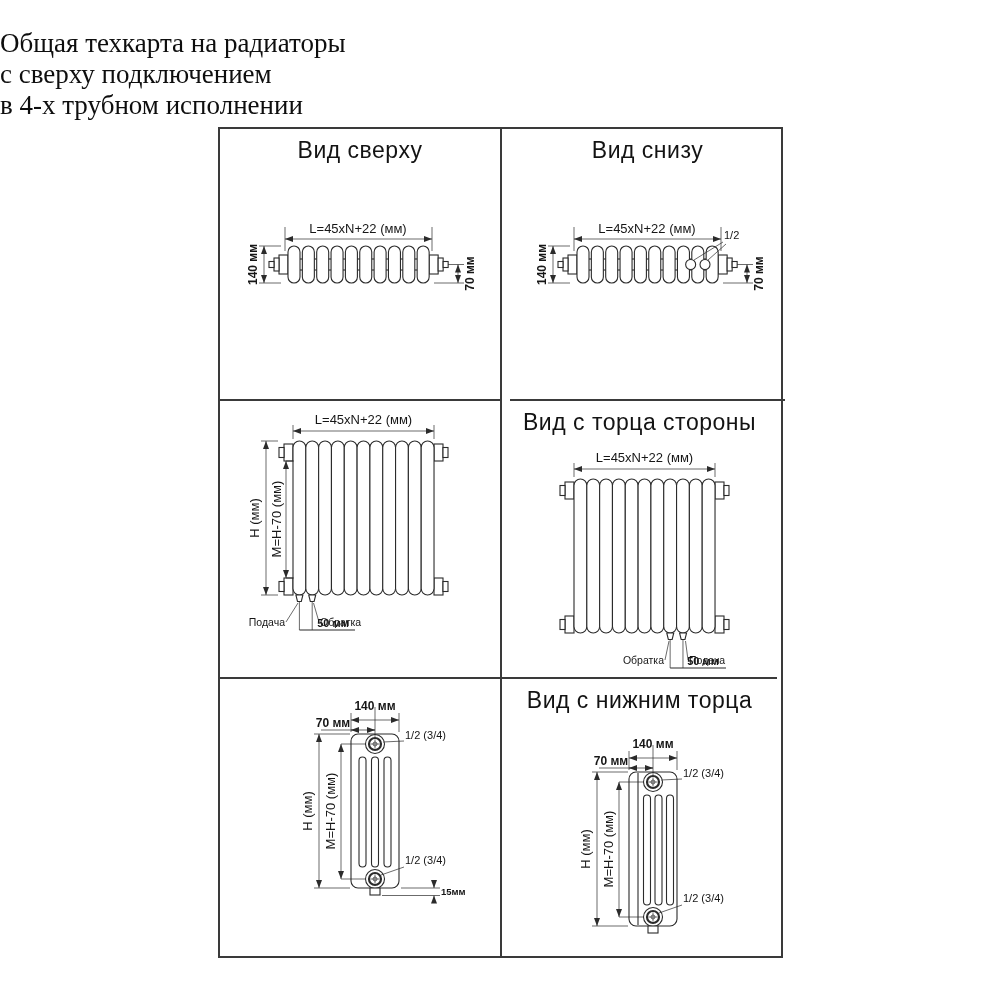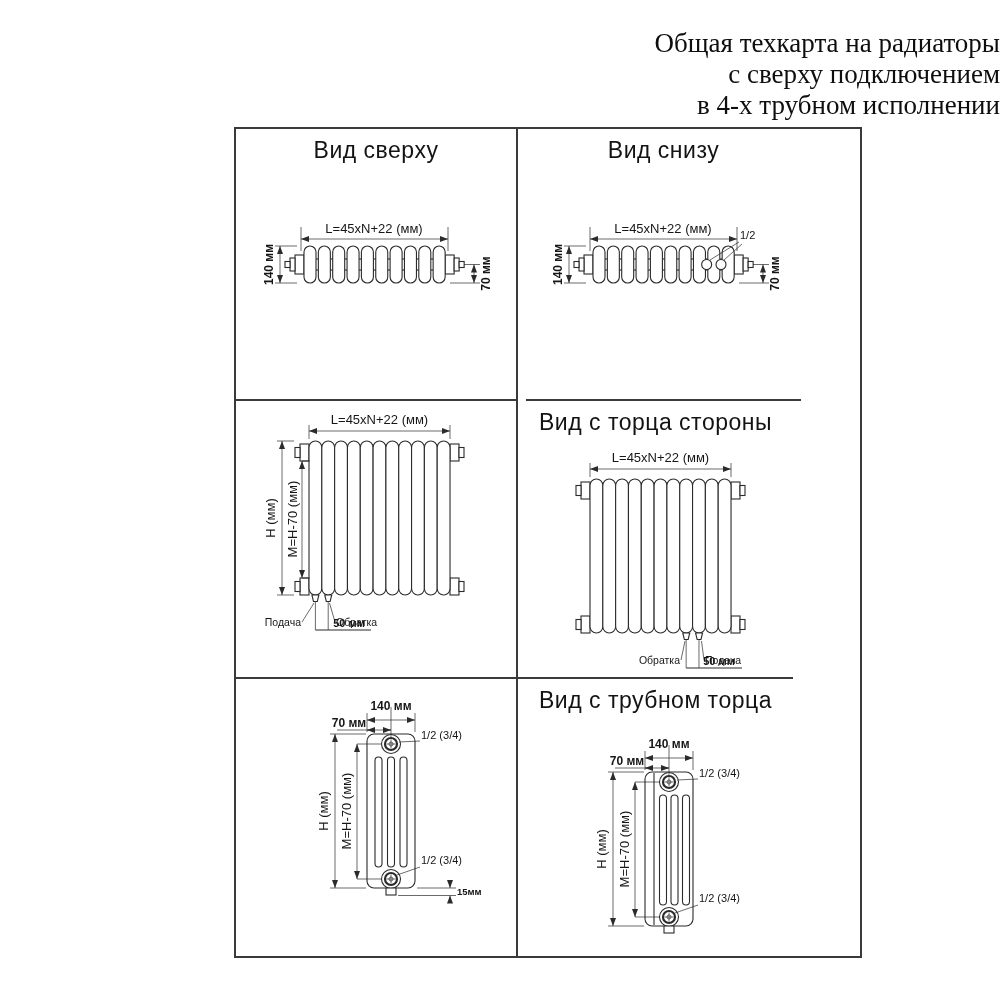--- a/index.html
+++ b/index.html
@@ -1,20 +1,20 @@
 <!DOCTYPE html>
 <html><head>
 <meta charset="utf-8">
 <style>
   html,body{margin:0;padding:0;background:#fff;}
   .stage{position:relative;width:1000px;height:1000px;background:#fff;overflow:hidden;font-family:"Liberation Sans",sans-serif;}
-  .doc-title{position:absolute;top:28px;left:0;width:1000px;text-align:right;
+  .doc-title{position:absolute;top:28px;left:0;width:1000px;text-align:left;
     font-family:"Liberation Serif",serif;font-size:27px;line-height:1.14;color:#0e0e0e;}
-  .sheet{position:absolute;left:218px;top:127px;width:628px;height:831px;
-    border:2px solid #3a3a3a;box-sizing:border-box;background:#fff;margin-left:16px;}
+  .sheet{position:absolute;left:218px;top:127px;width:565px;height:831px;
+    border:2px solid #3a3a3a;box-sizing:border-box;background:#fff;}
   .cell{position:absolute;box-sizing:border-box;}
   .cell .ptitle{margin:0;height:38px;box-sizing:border-box;padding-top:8px;text-align:center;
     font-size:23px;font-weight:400;color:#131313;letter-spacing:0.5px;}
   .cell svg{display:block;margin:0 auto;}
   #c1{left:0;top:0;width:282px;height:272px;border-right:2px solid #3a3a3a;border-bottom:2px solid #3a3a3a;}
   #c2{left:290px;top:0;width:275px;height:272px;border-bottom:2px solid #3a3a3a;}
   #c3{left:0;top:272px;width:282px;height:278px;border-right:2px solid #3a3a3a;border-bottom:2px solid #3a3a3a;}
   #c4{left:282px;top:272px;width:275px;height:278px;border-bottom:2px solid #3a3a3a;}
   #c5{left:0;top:550px;width:282px;height:277px;border-right:2px solid #3a3a3a;}
   #c6{left:282px;top:550px;width:275px;height:277px;}
@@ -343,21 +343,21 @@
           <line class="thin" x1="180" y1="209" x2="219" y2="209"></line>
           <line class="thin" x1="161" y1="216.5" x2="219" y2="216.5"></line>
           <line class="thin" x1="213" y1="202" x2="213" y2="209" marker-end="url(#ar5)"></line>
           <line class="thin" x1="213" y1="224" x2="213" y2="216.5" marker-end="url(#ar5)"></line>
           <text class="t9b" x="220" y="216">15мм</text>
         </g>
       </svg>
     </div>
 
     <div class="cell" id="c6">
-      <h2 class="ptitle">Вид с трубном торца</h2>
+      <h2 class="ptitle">Вид с нижним торца</h2>
       <svg width="275" height="237" viewBox="0 0 275 237">
         <defs>
           <marker id="ar6" markerWidth="8" markerHeight="6" refX="8" refY="3" orient="auto-start-reverse" markerUnits="userSpaceOnUse">
               <path d="M0,0 L8,3 L0,6 z" fill="#2b2b2b"></path>
             </marker>
           <rect id="sl6" x="141.5" y="78" width="7" height="110" rx="3.5" class="ln"></rect>
           <g id="cc6">
             <circle cx="0" cy="0" r="9.5" class="ln wf"></circle>
             <circle cx="0" cy="0" r="6" fill="none" stroke="#2b2b2b" stroke-width="2.2"></circle>
             <circle cx="0" cy="0" r="2" class="thin"></circle>

